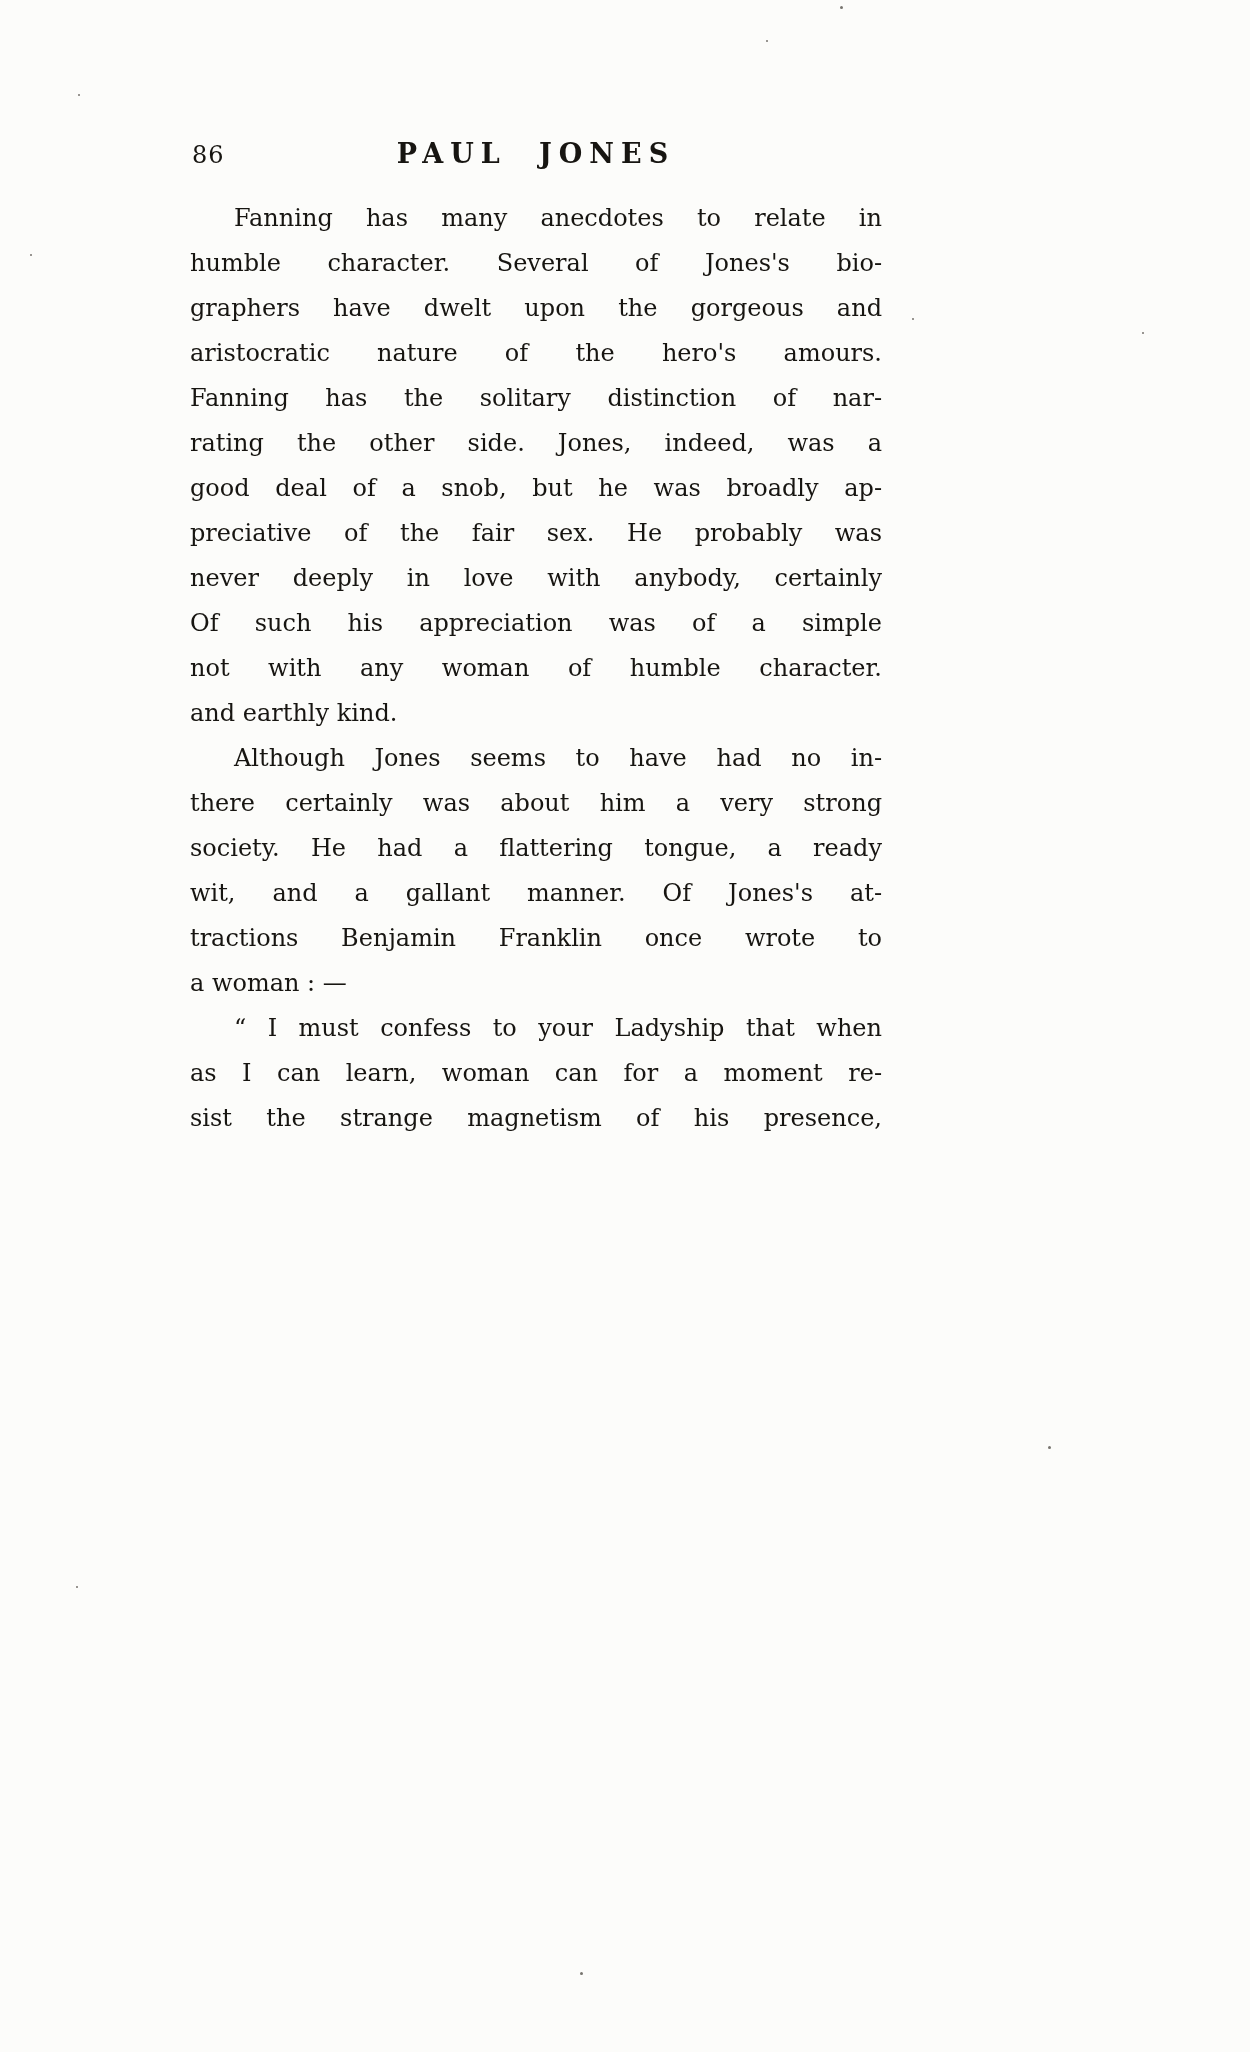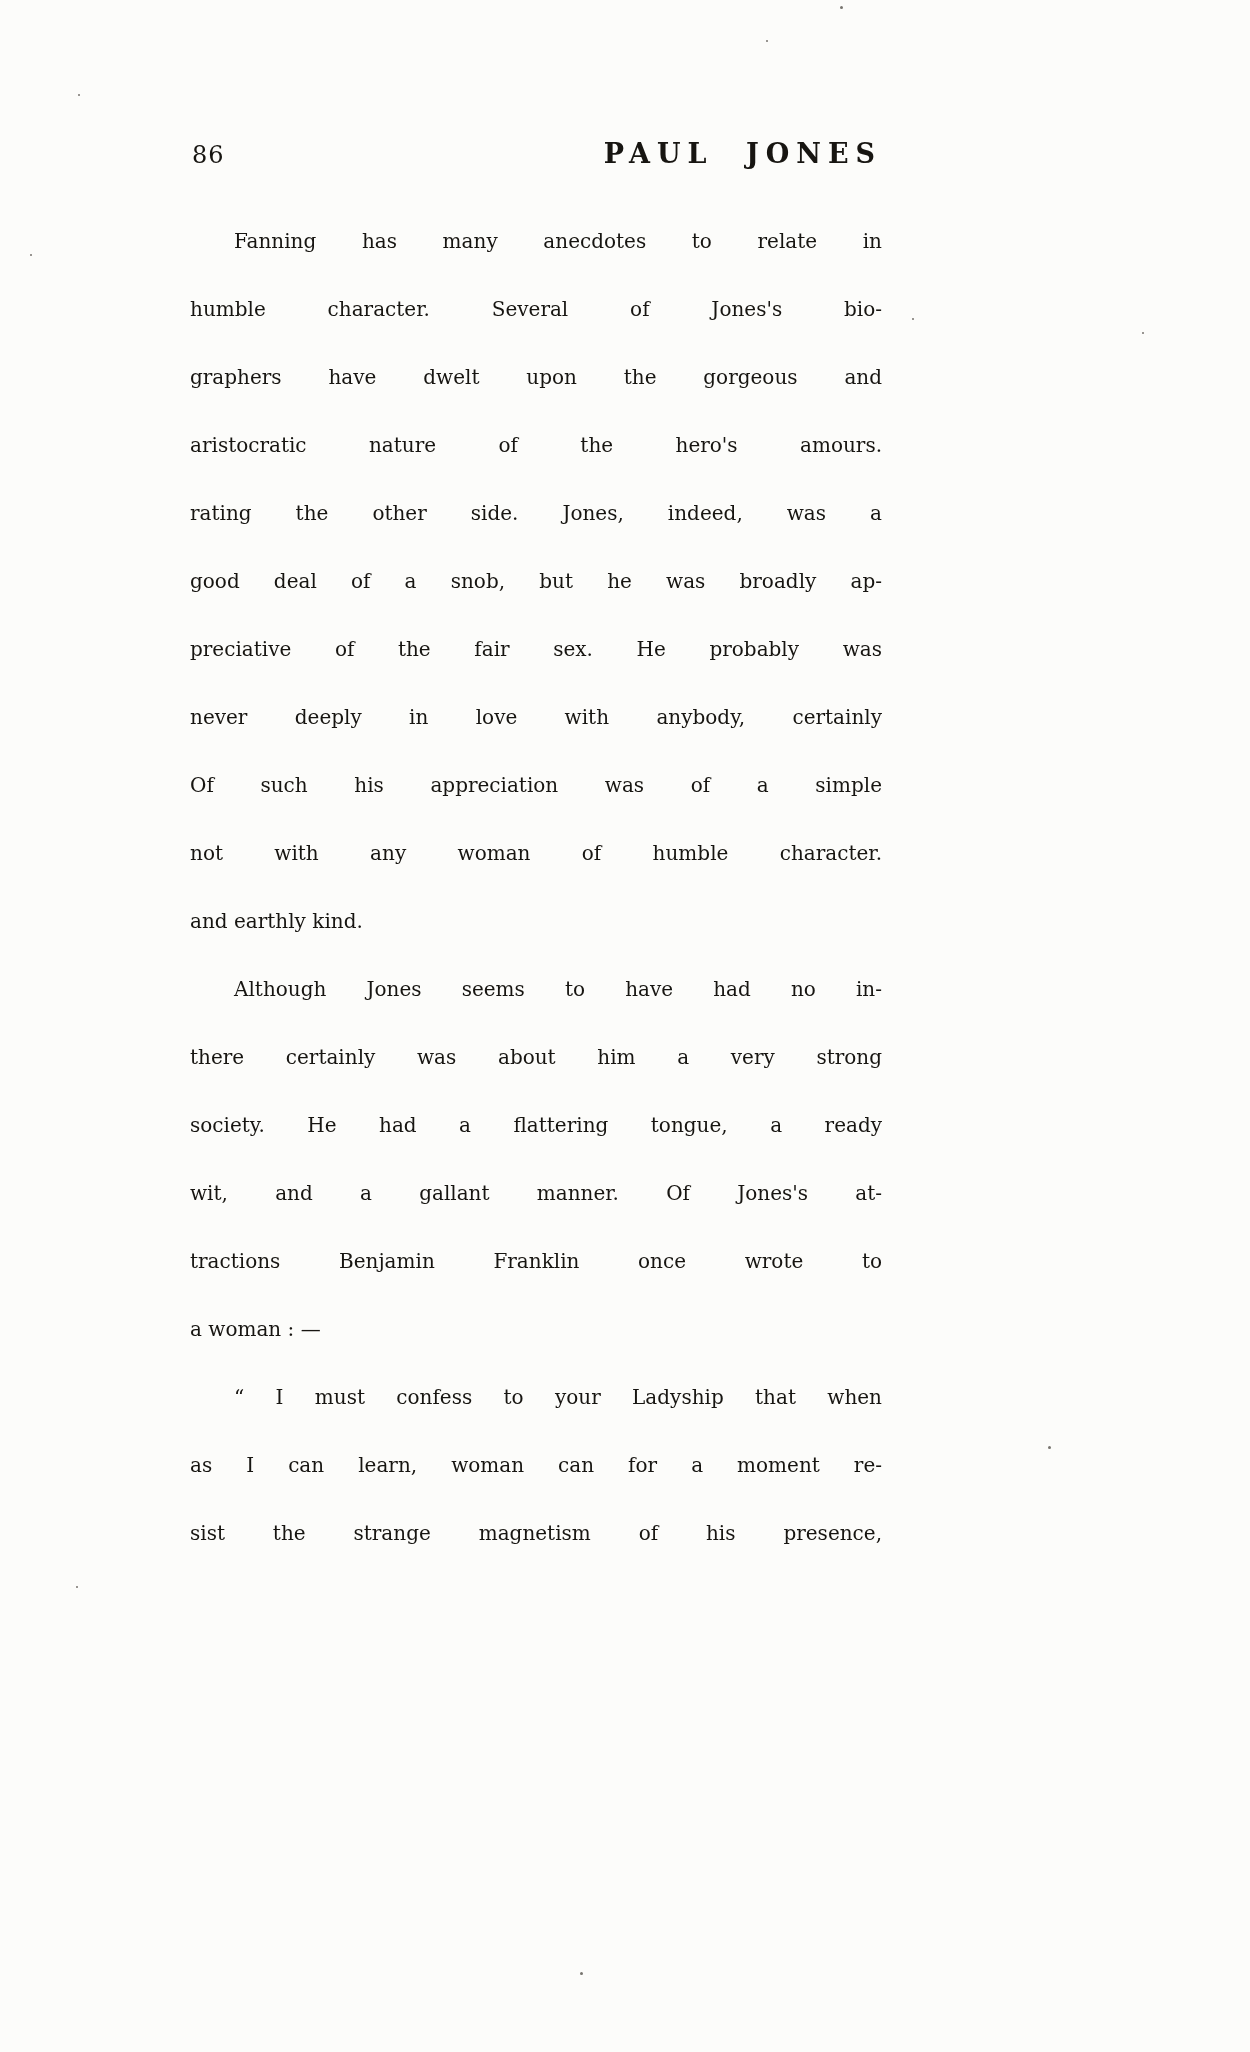--- a/index.html
+++ b/index.html
@@ -29,42 +29,41 @@
     left: 2px;
     top: 3px;
     font-size: 24px;
     letter-spacing: 1px;
   }
   .running-title {
     position: absolute;
     left: 0;
     right: 0;
     top: 0;
-    text-align: right;
+    text-align: center;
     font-size: 27px;
     font-weight: 700;
     letter-spacing: 7px;
     word-spacing: 16px;
   }
 
   
   .textblock {
     position: absolute;
     top: 196px;
     left: 190px;
     width: 692px;
   }
   .line {
-    font-size: 20px;
+    font-size: 24px;
     line-height: 45px;
     height: 45px;
     overflow: hidden;
     text-align: justify;
     text-align-last: justify;
-    margin-top: 23px;
   }
   .line.indent {
     text-indent: 44px;
   }
   .line.flush {
     text-align: left;
     text-align-last: left;
   }
 
   
@@ -96,20 +95,21 @@
     <span class="running-title">PAUL JONES</span>
   </div>
 
   <div class="textblock">
 
     <div class="para">
       <div class="line indent">Fanning has many anecdotes to relate in</div>
       <div class="line">humble character.  Several of Jones's bio-</div>
       <div class="line">graphers have dwelt upon the gorgeous and</div>
       <div class="line">aristocratic nature of the hero's amours.</div>
+      <div class="line">Fanning has the solitary distinction of nar-</div>
       <div class="line">rating the other side.  Jones, indeed, was a</div>
       <div class="line">good deal of a snob, but he was broadly ap-</div>
       <div class="line">preciative of the fair sex.  He probably was</div>
       <div class="line">never deeply in love with anybody, certainly</div>
       <div class="line">Of such his appreciation was of a simple</div>
       <div class="line">not with any woman of humble character.</div>
       <div class="line flush">and earthly kind.</div>
     </div>
 
     <div class="para">

